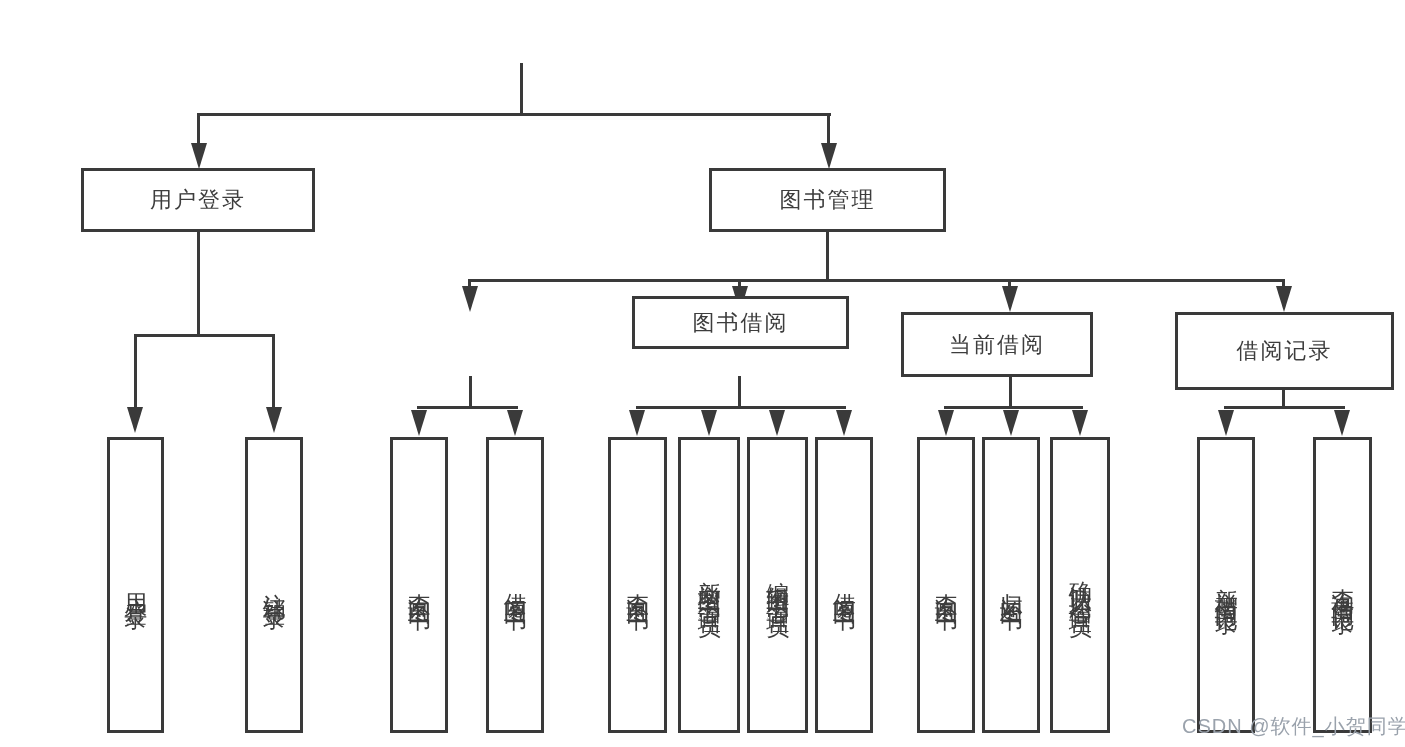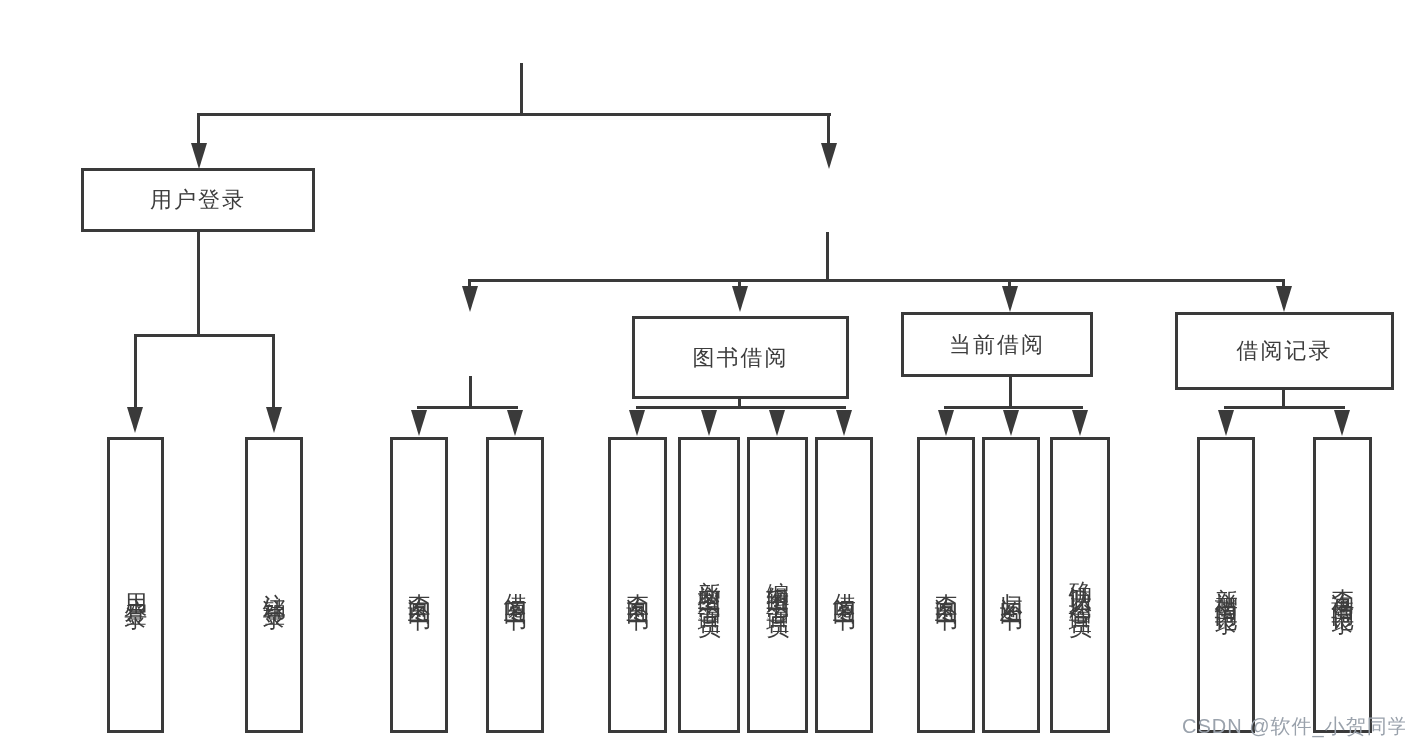--- a/index.html
+++ b/index.html
@@ -35,40 +35,43 @@
   <div class="ln" style="left:520px;top:63px;width:3px;height:53px"></div>
   <div class="ln" style="left:198px;top:113px;width:633px;height:3px"></div>
   <div class="ln" style="left:197px;top:113px;width:3px;height:33px"></div>
   <div class="ah" style="left:191px;top:143px"></div>
   <div class="ln" style="left:827px;top:113px;width:3px;height:33px"></div>
   <div class="ah" style="left:821px;top:143px"></div>
 
   <div class="node h" style="left:81px;top:168px;width:234px;height:64px">
     <span>用户登录</span>
   </div>
+  <div class="node h" style="left:709px;top:168px;width:237px;height:64px">
+    <span>图书管理</span>
+  </div>
 
   <div class="ln" style="left:197px;top:232px;width:3px;height:105px"></div>
   <div class="ln" style="left:134px;top:334px;width:140px;height:3px"></div>
   <div class="ln" style="left:134px;top:334px;width:3px;height:75px"></div>
   <div class="ah" style="left:127px;top:407px"></div>
   <div class="ln" style="left:272px;top:334px;width:3px;height:75px"></div>
   <div class="ah" style="left:266px;top:407px"></div>
 
   <div class="ln" style="left:826px;top:232px;width:3px;height:50px"></div>
   <div class="ln" style="left:469px;top:279px;width:816px;height:3px"></div>
   <div class="ln" style="left:468px;top:279px;width:3px;height:10px"></div>
   <div class="ah" style="left:462px;top:286px"></div>
   <div class="ln" style="left:738px;top:279px;width:3px;height:10px"></div>
   <div class="ah" style="left:732px;top:286px"></div>
   <div class="ln" style="left:1008px;top:279px;width:3px;height:10px"></div>
   <div class="ah" style="left:1002px;top:286px"></div>
   <div class="ln" style="left:1282px;top:279px;width:3px;height:10px"></div>
   <div class="ah" style="left:1276px;top:286px"></div>
 
-  <div class="node h" style="left:632px;top:316px;width:217px;height:83px">
+  <div class="node h" style="left:632px;top:296px;width:217px;height:53px">
     <span>图书借阅</span>
   </div>
   <div class="node h" style="left:901px;top:312px;width:192px;height:65px">
     <span>当前借阅</span>
   </div>
   <div class="node h" style="left:1175px;top:312px;width:219px;height:78px">
     <span>借阅记录</span>
   </div>
 
   <div class="ln" style="left:469px;top:376px;width:3px;height:33px"></div>

